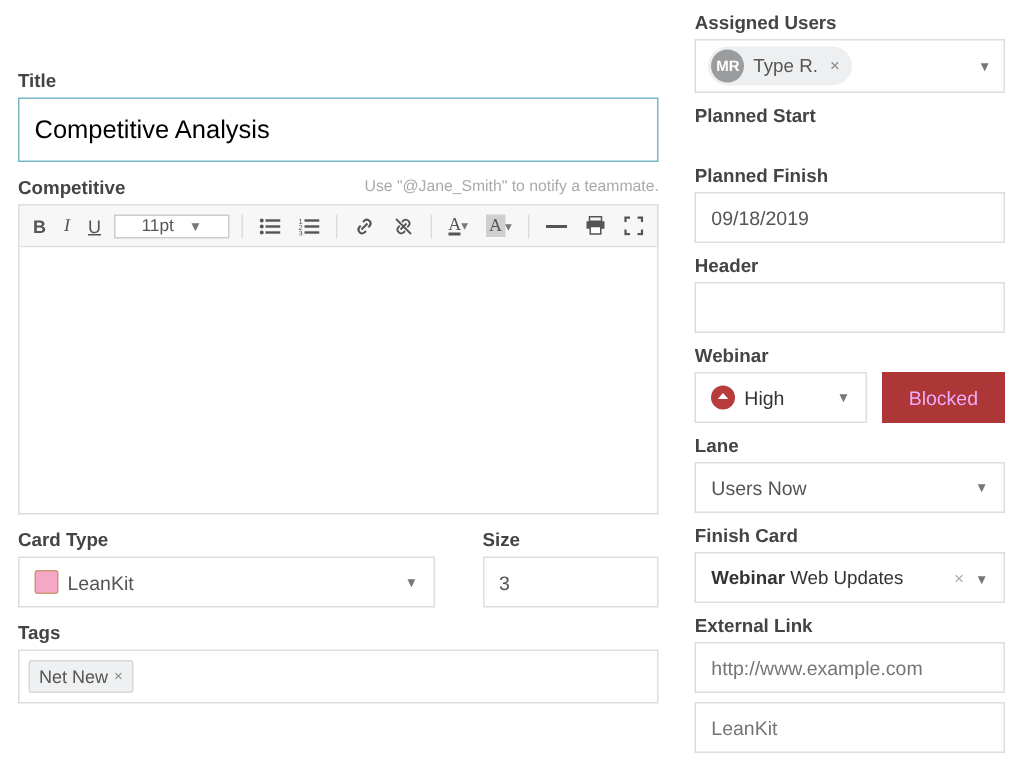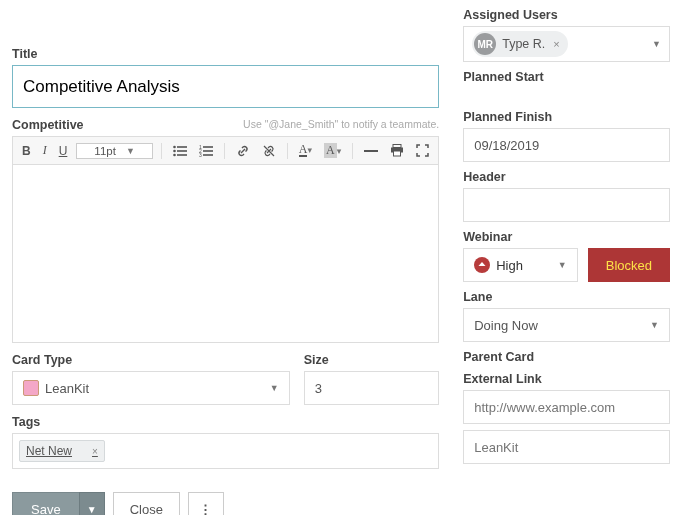--- a/index.html
+++ b/index.html
@@ -60,43 +60,42 @@
   .font-size-sel {
     display: inline-flex; align-items: center; border:1px solid #ccc;
     padding: 1px 17px; font-size: 11.5px; color:#555; background:#fff;
     gap:10px;
   }
   .caret { font-size: 9px; color:#777; }
   .editor-area {
     border: 1px solid #ddd; border-top: none;
     height: 178px; background: #fff;
   }
-  .row-two { display:flex; gap:14px; }
+  .row-two { display:flex; gap:32px; }
   .row-two > div:first-child { flex: 0 0 65%; }
   .row-two > div:last-child { flex: 1; }
   .select-box, .text-input {
     width: 100%; border:1px solid #ddd; background:#fff;
     padding: 8px 10px; font-size: 13px; color:#555;
     display:flex; align-items:center; justify-content:space-between;
     height: 34px;
   }
   .text-input { display:block; font-family: inherit; }
   .swatch {
     width:16px; height:16px; background:#f4a7c7; border:1px solid #c97; border-radius:2px;
     margin-right:6px; display:inline-block;
   }
   .tags-box {
     border:1px solid #ddd; padding:6px; min-height:36px;
   }
   .tag-chip {
     display:inline-flex; align-items:center;
     background:#eef0f1; border:1px solid #d5d9db;
     padding:3px 6px; font-size:12px; color:#555; border-radius:2px;
-    gap:20px;
-    text-decoration:underline;
+    gap:4px;
   }
   .tag-chip .x { color:#888; font-size:10px; cursor:pointer; }
   
   .assigned-box {
     border:1px solid #ddd; padding:5px 8px; display:flex;
     align-items:center; justify-content:space-between; height:36px;
   }
   .user-chip {
     display:inline-flex; align-items:center; gap:6px;
     background:#edeff0; border-radius:14px; padding:2px 8px 2px 2px;
@@ -116,21 +115,21 @@
     flex:1; border:1px solid #ddd; padding:7px 10px; display:flex;
     align-items:center; justify-content:space-between; height:34px;
   }
   .prio-icon {
     width:16px; height:16px; border-radius:50%;
     background:#b73c3c; display:inline-flex; align-items:center;
     justify-content:center; margin-right:6px;
   }
   .prio-icon svg { width:10px; height:10px; fill:#fff; }
   .blocked-btn {
-    background:#ad3636; color:#fde047; border:none;
+    background:#ad3636; color:#f0abfc; border:none;
     padding: 0 18px; font-size:13px; font-weight:500; height:34px;
     cursor:pointer;
   }
   .parent-box {
     border:1px solid #ddd; padding:8px 10px; display:flex;
     align-items:center; justify-content:space-between; height:34px;
     font-size:12.5px;
   }
   .parent-box .x { color:#aaa; font-size:11px; margin-right:4px; cursor:pointer; }
   .placeholder { color:#8b5cf6; }
@@ -309,25 +308,34 @@
           </span>
           <span>High</span>
         </span>
         <span class="caret">▼</span>
       </div>
       <button class="blocked-btn">Blocked</button>
     </div>
 
     <label class="field-label">Lane</label>
     <div class="select-box">
-      <span>Doing Now</span>
+      <span>Users Now</span>
       <span class="caret">▼</span>
     </div>
 
-    <label class="field-label">Parent Card</label>
+    <label class="field-label">Finish Card</label>
+    <div class="parent-box">
+      <span>
+        <b>Webinar</b><span> Web Updates</span>
+      </span>
+      <span>
+        <span class="x">×</span>
+        <span class="caret">▼</span>
+      </span>
+    </div>
 
     <label class="field-label">External Link</label>
     <div class="ext-group">
       <input class="text-input placeholder" type="text" placeholder="http://www.example.com" style="">
       <input class="text-input placeholder" type="text" placeholder="LeanKit" style="">
     </div>
   </div>
 </div>
 
 <div class="footer">

